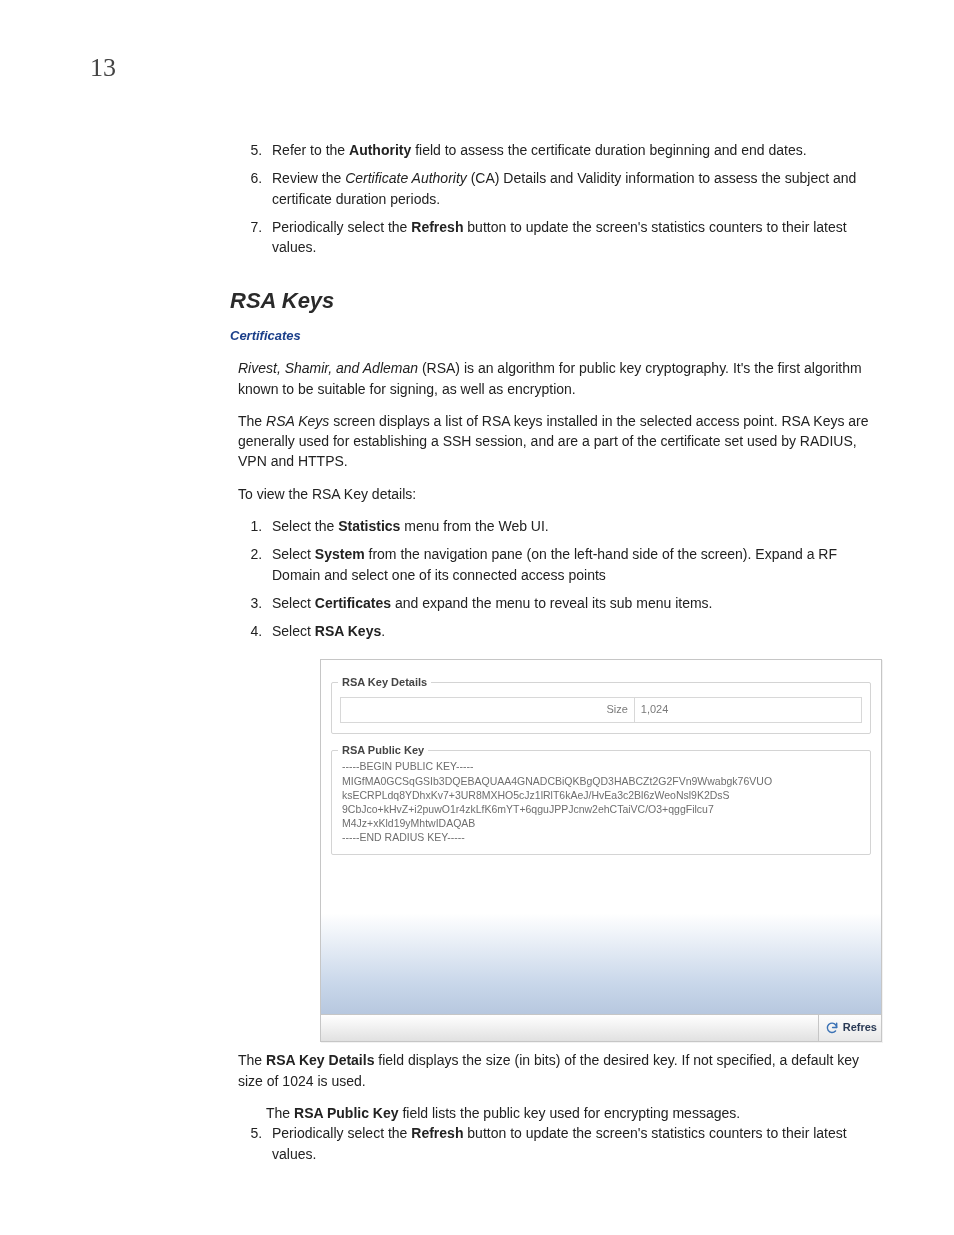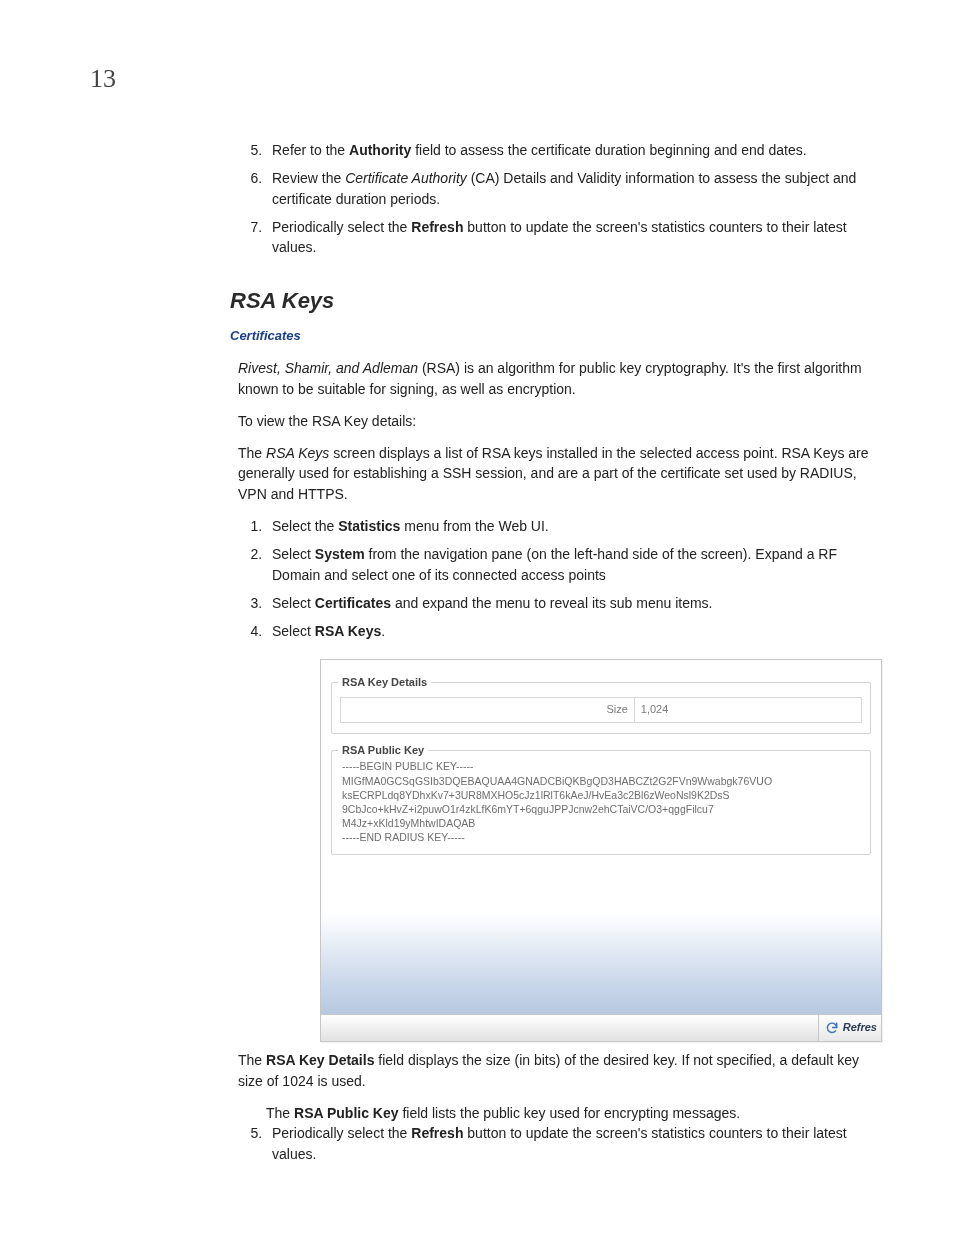--- a/index.html
+++ b/index.html
@@ -12,21 +12,21 @@
     width: 954px;
     line-height: 1.45;
   }
   .page {
     padding: 50px 55px 60px 90px;
     box-sizing: border-box;
     position: relative;
   }
   .pagenum {
     position: absolute;
-    top: 60px;
+    top: 49px;
     left: 90px;
     font-family: Georgia, "Times New Roman", serif;
     font-size: 26px;
     font-weight: normal;
     color: #444;
   }
   .content {
     margin-left: 140px;
     margin-top: 90px;
     width: 645px;
@@ -119,21 +119,20 @@
     height: 155px;
     background: linear-gradient(to bottom, #ffffff 0%, #ffffff 35%, #c9d7ea 80%, #b7c8df 100%);
   }
   .footer-bar {
     height: 26px;
     background: linear-gradient(to bottom, #ffffff, #e1e1e1);
     border-top: 1px solid #c6c6c6;
     display: flex;
     justify-content: flex-end;
     align-items: stretch;
-    font-style: italic;
   }
   .refresh-btn {
     display: flex;
     align-items: center;
     gap: 4px;
     padding: 0 4px 0 6px;
     border-left: 1px solid #c6c6c6;
     background: linear-gradient(to bottom, #fdfdfd, #e8e8e8);
     font-size: 11px;
     font-weight: 700;
@@ -170,25 +169,25 @@
         <li><span>Periodically select the </span><span class="bold">Refresh</span><span> button to update the screen's statistics counters to their latest values.</span></li>
       </ol>
 
     <h2 class="section-title">RSA Keys</h2>
     <div class="breadcrumb">Certificates</div>
 
     <p>
       <span class="ital">Rivest, Shamir, and Adleman</span><span> (RSA) is an algorithm for public key cryptography. It's the first algorithm known to be suitable for signing, as well as encryption.</span>
     </p>
 
-    <p>To view the RSA Key details:</p>
-
     <p>
       <span>The </span><span class="ital">RSA Keys</span><span> screen displays a list of RSA keys installed in the selected access point. RSA Keys are generally used for establishing a SSH session, and are a part of the certificate set used by RADIUS, VPN and HTTPS.</span>
     </p>
+
+    <p>To view the RSA Key details:</p>
 
     <ol class="main-list" id="steps-list" start="1">
         <li><span>Select the </span><span class="bold">Statistics</span><span> menu from the Web UI.</span></li>
         <li><span>Select </span><span class="bold">System</span><span> from the navigation pane (on the left-hand side of the screen). Expand a RF Domain and select one of its connected access points</span></li>
         <li><span>Select </span><span class="bold">Certificates</span><span> and expand the menu to reveal its sub menu items.</span></li>
         <li><span>Select </span><span class="bold">RSA Keys</span><span>.</span></li>
       </ol>
 
     <div class="sshot-wrap">
       <div class="sshot-inner">

